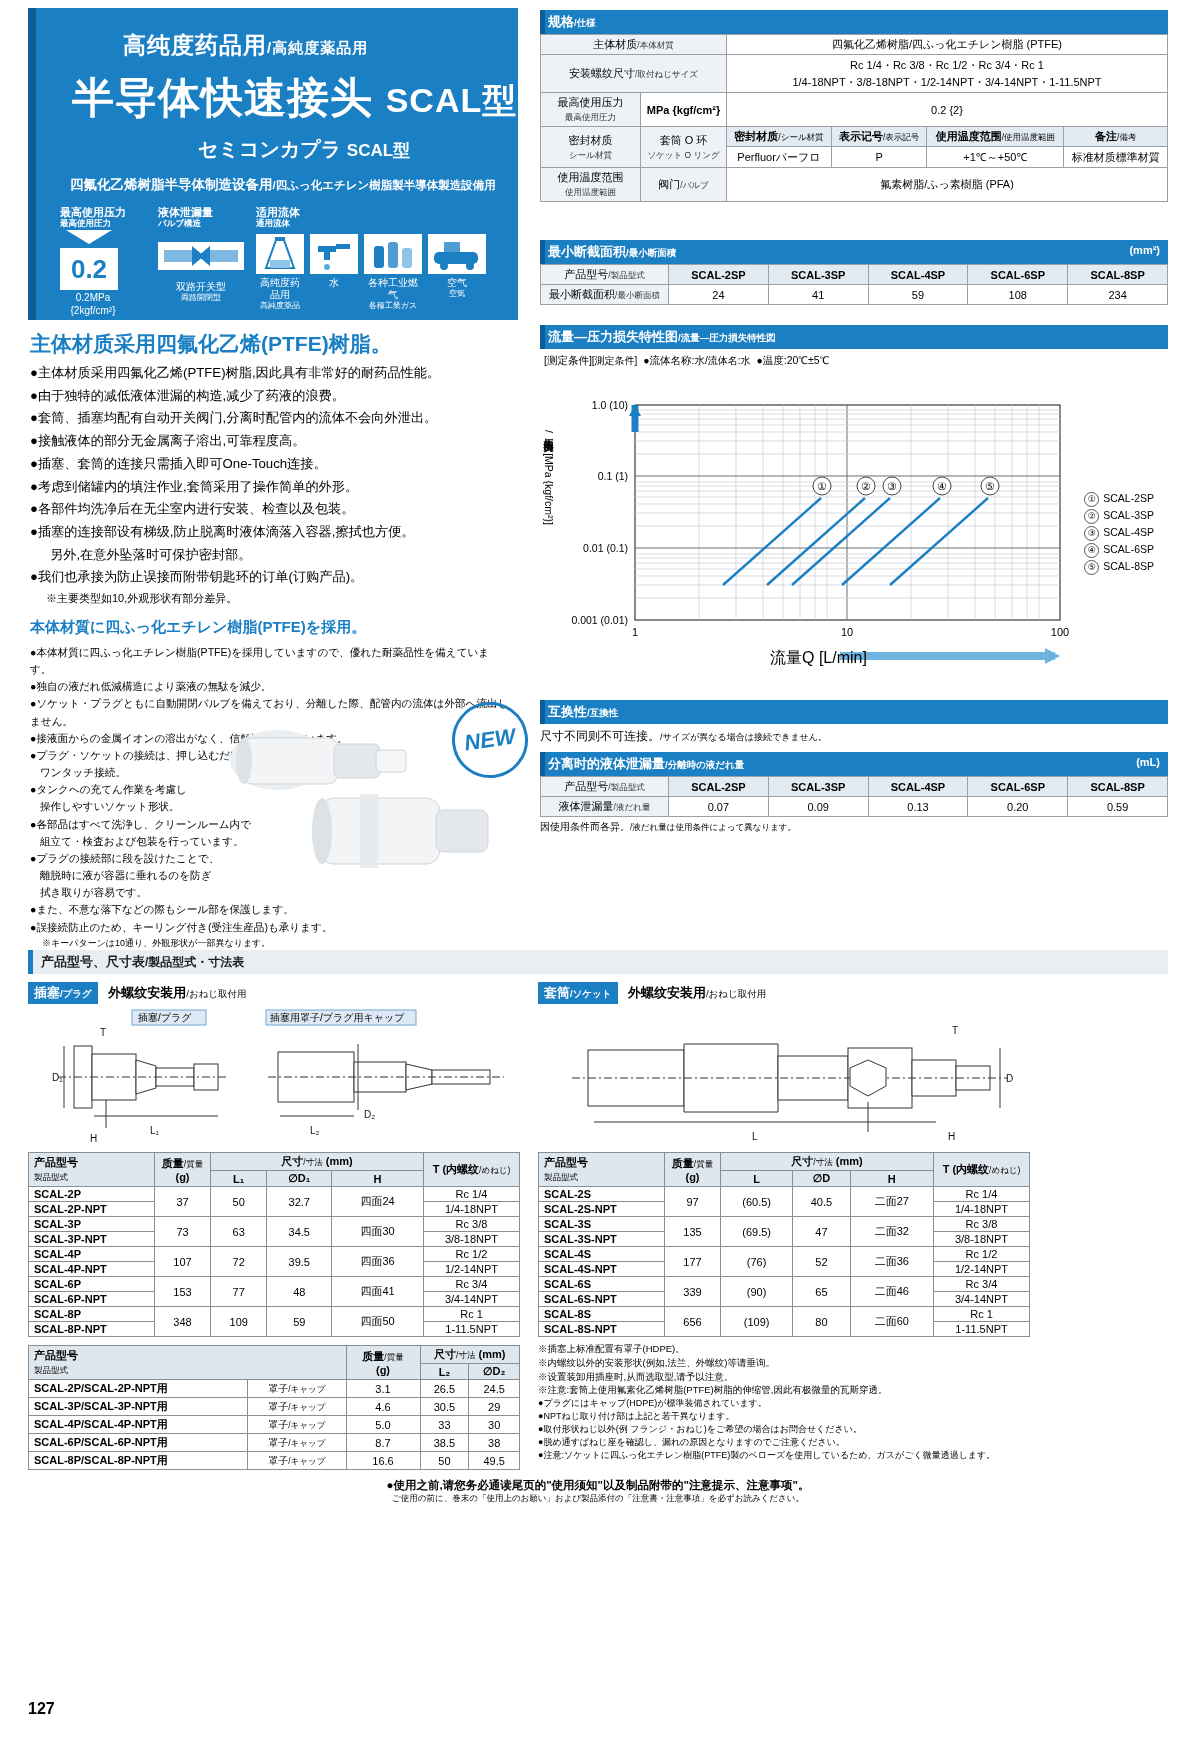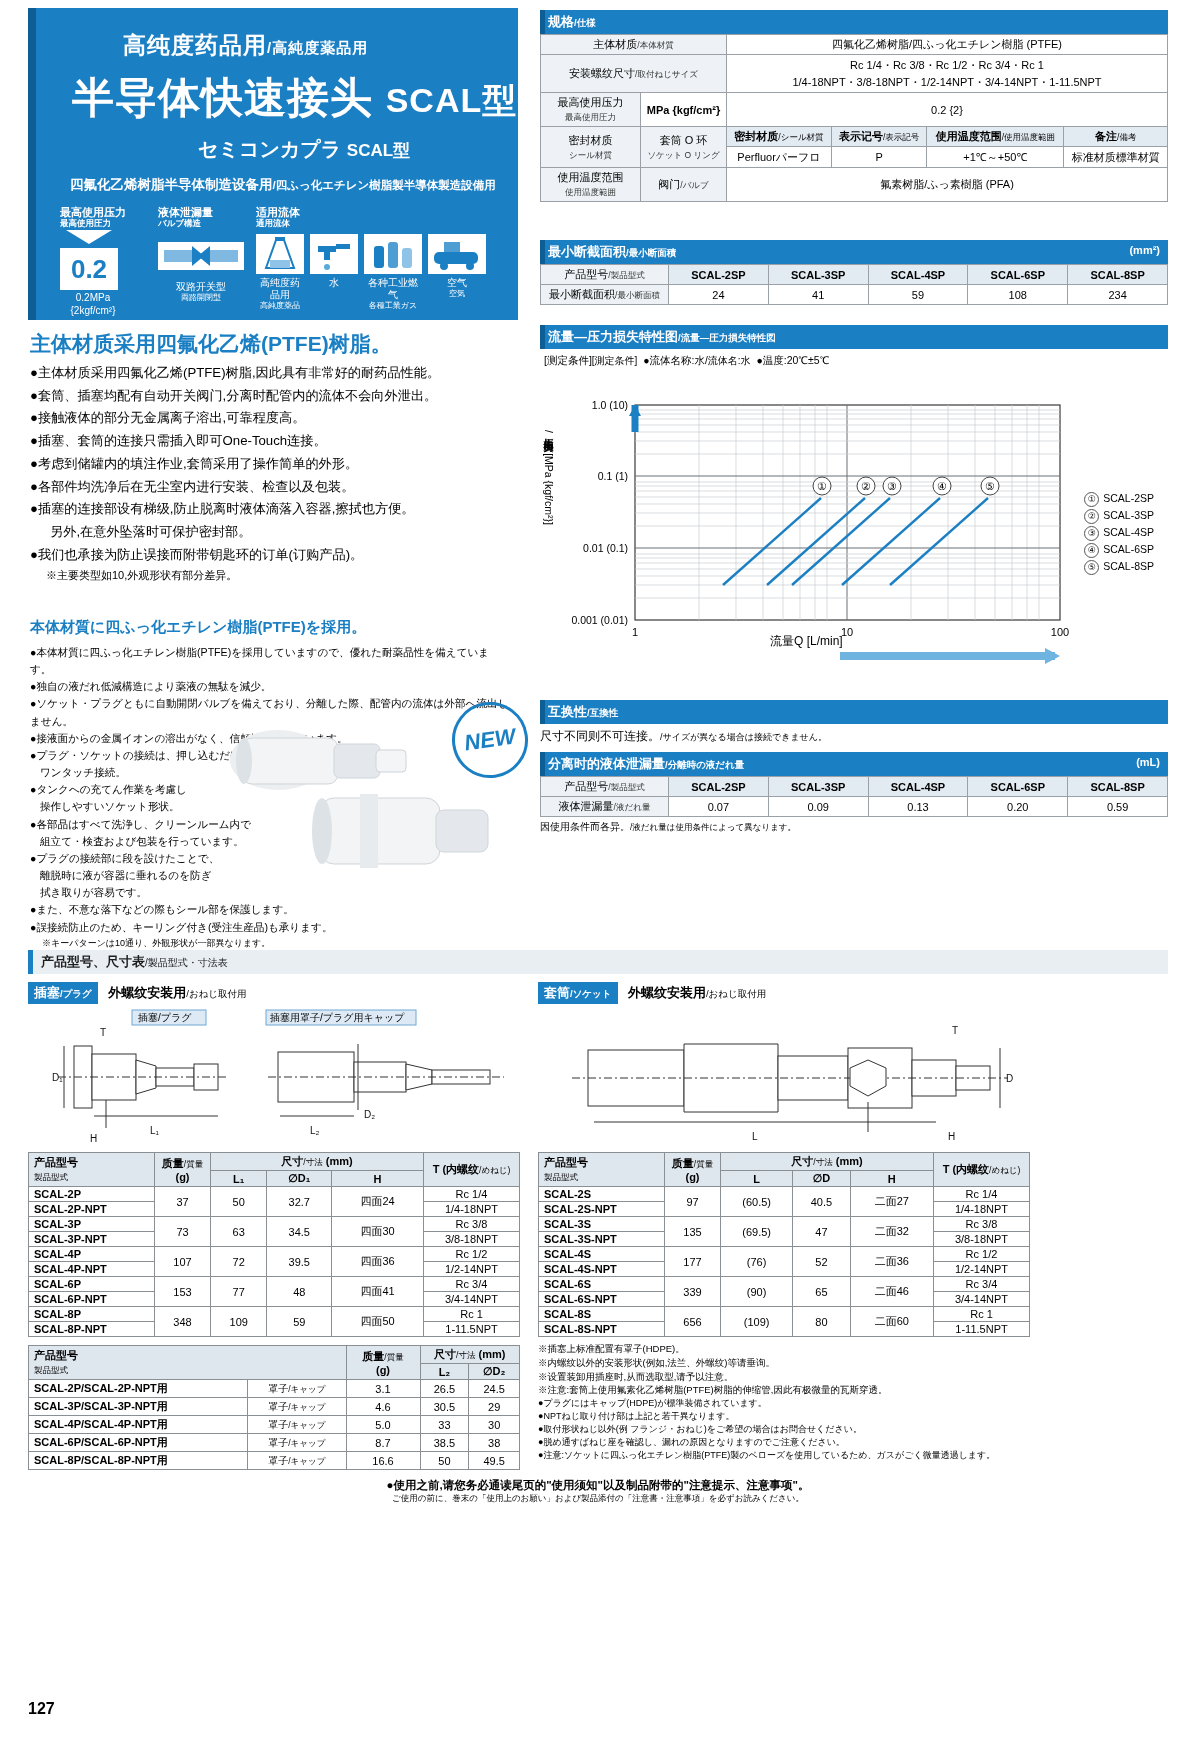--- a/index.html
+++ b/index.html
@@ -82,26 +82,26 @@
   .smallnote .jp { font-size:8.5px; }
   .compat-text { font-size:12px; margin-top:4px; }
   .compat-text .jp { font-size:9px; }
 
   
   .chart-wrap { position:relative; width:628px; height:300px; margin-top:2px; }
   .legend { position:absolute; right:14px; top:120px; font-size:10.5px; line-height:1.55; }
   .legend .cn { display:inline-block; width:15px; height:15px; border:1px solid #555; border-radius:50%;
     text-align:center; line-height:13px; font-size:9px; margin-right:4px; }
   .axis-y-label { position:absolute; left:2px; top:60px; writing-mode:vertical-rl; font-size:10.5px; }
-  .axis-x-label { position:absolute; left:230px; bottom:20px; font-size:12px; }
+  .axis-x-label { position:absolute; left:230px; bottom:1px; font-size:16px; }
 
   
   #bottom { position:absolute; left:28px; top:950px; width:1140px; }
   .bot-head { background:#e9eef3; border-left:5px solid #1b7fc4; font-size:13px; font-weight:bold; padding:3px 8px; color:#1d1d1d;}
-  .bot-head .jp { font-size:10px; font-weight:normal; }
+  .bot-head .jp { font-size:12px; font-weight:bold; }
   .half { width:492px; }
   .sub-head { background:#1b7fc4; color:#fff; font-size:13px; font-weight:bold; padding:2px 6px; display:inline-block; }
   .sub-head .jp { font-size:9.5px; }
   .sub-head2 { font-size:13px; font-weight:bold; padding:2px 6px; display:inline-block; }
   .sub-head2 .jp { font-size:9.5px; font-weight:normal; }
   .drawbox { border:0; height:148px; position:relative; }
   table.dim { border-collapse:collapse; width:100%; font-size:11px; }
   table.dim td, table.dim th { border:1px solid #8a8f94; padding:1px 3px; text-align:center; }
   table.dim .left { text-align:left; padding-left:5px; font-weight:bold; }
   table.dim thead td { background:#dfe7ee; font-weight:bold; }
@@ -231,20 +231,21 @@
             </div>
           </div>
         </div>
       </div>
     </div>
   </div>
 
   <div class="feat-zh-title">主体材质采用四氟化乙烯(PTFE)树脂。</div>
   <div class="feat-zh">
     <span class="bul">●<span>主体材质采用四氟化乙烯(PTFE)树脂,因此具有非常好的耐药品性能。</span></span>
+    <span class="bul">●<span>由于独特的减低液体泄漏的构造,减少了药液的浪费。</span></span>
     <span class="bul">●<span>套筒、插塞均配有自动开关阀门,分离时配管内的流体不会向外泄出。</span></span>
     <span class="bul">●<span>接触液体的部分无金属离子溶出,可靠程度高。</span></span>
     <span class="bul">●<span>插塞、套筒的连接只需插入即可One-Touch连接。</span></span>
     <span class="bul">●<span>考虑到储罐内的填注作业,套筒采用了操作简单的外形。</span></span>
     <span class="bul">●<span>各部件均洗净后在无尘室内进行安装、检查以及包装。</span></span>
     <span class="bul">●<span>插塞的连接部设有梯级,防止脱离时液体滴落入容器,擦拭也方便。</span></span>
     <span class="bul" style="padding-left:20px;">另外,在意外坠落时可保护密封部。</span>
     <span class="bul">●<span>我们也承接为防止误接而附带钥匙环的订单(订购产品)。</span></span>
     <span class="bul note">※主要类型如10,外观形状有部分差异。</span>
   </div>

